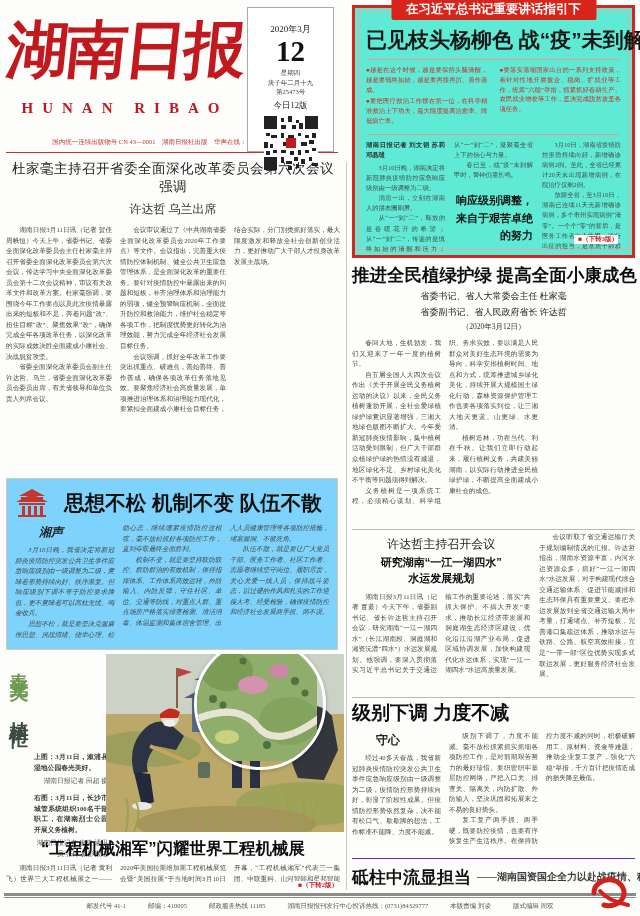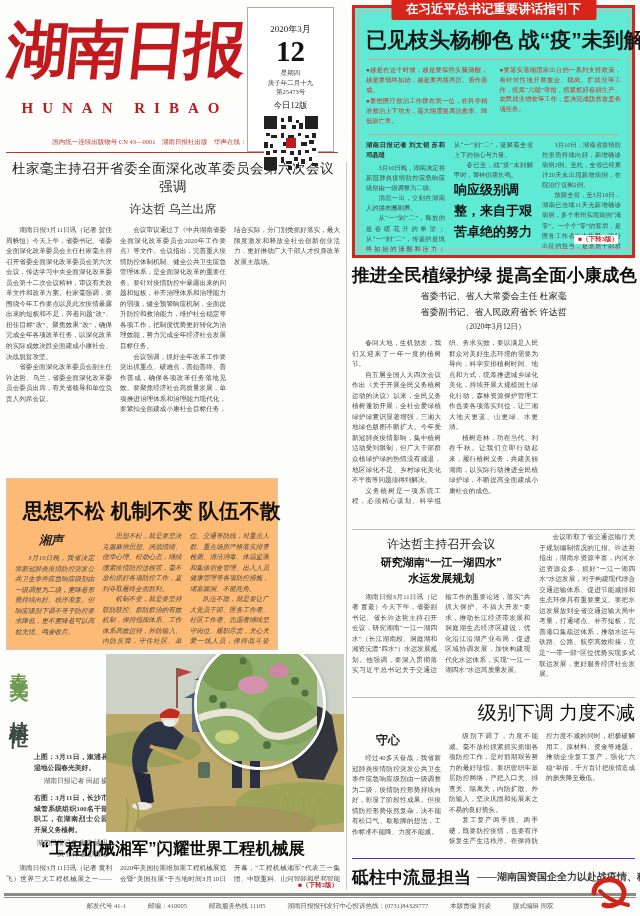--- a/index.html
+++ b/index.html
@@ -38,34 +38,34 @@
   }
   .red-headline{margin-top:10px;text-align:center;font-size:21px;font-weight:900;color:#161616;letter-spacing:0;font-family:"Liberation Sans",sans-serif;white-space:nowrap;}
   .red-divider{border-top:1px solid #e8958c;margin:5px 2px;}
   .red-bullets{column-count:2;column-gap:12px;column-fill:auto;height:64px;overflow:hidden;
     font-size:6.3px;line-height:1.55;color:#cc2a21;text-align:justify;}
   .red-bullets p{margin:0 0 2px;}
   .rb-article{position:relative;height:116px;overflow:hidden;
     column-count:3;column-gap:9px;column-fill:auto;font-size:6.3px;line-height:1.6;color:#4a4a4a;text-align:justify;}
   .rb-article .byline{font-weight:bold;color:#333;margin-bottom:3px;text-indent:0;}
   .rb-article p{text-indent:2em;}
-  .rb-article h4{font-size:13px;color:#111;margin:0 0;text-align:left;font-family:"Liberation Sans",sans-serif;}
+  .rb-article h4{font-size:11px;color:#111;margin:12px 0;text-align:right;font-family:"Liberation Sans",sans-serif;}
   .rb-jump{position:absolute;right:10px;bottom:5px;font-size:6.5px;color:#c2191f;font-weight:bold;background:#fffdfc;padding-left:4px;}
   
   .v-divider{position:absolute;left:346px;top:162px;height:728px;width:0;border-left:1px solid #c9c9c4;}
   
   .main-article{position:absolute;left:6px;top:160px;width:334px;height:314px;}
   .kicker{text-align:center;font-size:13.5px;color:#222;letter-spacing:0.5px;font-family:"Liberation Sans",sans-serif;}
   .main-headline{text-align:center;font-size:21.5px;line-height:1.32;font-weight:900;color:#0d0d0d;font-family:"Liberation Sans",sans-serif;margin-top:3px;white-space:nowrap;}
   .main-byline{text-align:center;font-size:12px;color:#333;margin:5px 0 7px;}
   .body-cols{column-gap:8px;column-fill:auto;font-size:6.6px;line-height:1.6;color:#474747;text-align:justify;overflow:hidden;}
   .body-cols p{text-indent:2em;}
   .main-article .body-cols{column-count:3;height:198px;}
   
-  .thought-box{position:absolute;left:6px;top:478px;width:272px;height:172px;border:1px solid #d8c7b4;box-sizing:border-box;padding:18px 8px;background:#fdba74;}
+  .thought-box{position:absolute;left:6px;top:478px;width:332px;height:172px;border:1px solid #d8c7b4;box-sizing:border-box;padding:10px 8px;background:#7dd3fc;}
   .thought-head{display:flex;align-items:center;gap:8px;}
   .thought-headline{flex:1;text-align:center;font-size:20.5px;font-weight:900;color:#101010;font-family:"Liberation Sans",sans-serif;white-space:nowrap;}
   .col-label{font-weight:bold;font-size:12px;color:#222;text-indent:0;margin-bottom:3px;font-family:Liberation Sans, sans-serif;}
   .thought-box .body-cols{column-count:3;height:118px;margin-top:6px;font-style:italic;}
   
   .photo-section{position:absolute;left:6px;top:654px;width:338px;height:180px;}
   .vtitle{position:absolute;left:0;top:4px;writing-mode:vertical-rl;text-orientation:upright;
     font-family:"Liberation Sans",sans-serif;font-weight:900;font-size:19px;letter-spacing:4px;}
   .vtitle .t1{color:#6f9a52;}
   .vtitle .t2{color:#3e4a42;margin-top:10px;}
@@ -88,21 +88,21 @@
   .plant-article .body-cols{column-count:3;height:176px;}
   .h-rule{position:absolute;left:352px;width:283px;border-top:1px solid #b9b9b2;}
   .water-article{position:absolute;left:352px;top:532px;width:283px;height:162px;display:flex;gap:9px;}
   .water-left{width:63%;}
   .water-kicker{text-align:center;font-size:12px;color:#222;font-family:"Liberation Sans",sans-serif;margin-top:4px;}
   .water-headline{text-align:center;font-size:11px;line-height:1.3;font-weight:900;color:#0d0d0d;font-family:"Liberation Sans",sans-serif;margin-top:2px;white-space:nowrap;}
   .water-left .body-cols{column-count:2;height:92px;margin-top:6px;}
   .water-right{flex:1;overflow:hidden;}
   .water-right .body-cols{column-count:1;height:158px;}
   .level-article{position:absolute;left:352px;top:700px;width:283px;height:154px;}
-  .level-headline{text-align:right;font-size:19px;font-weight:400;color:#0d0d0d;font-family:"Liberation Sans",sans-serif;white-space:nowrap;}
+  .level-headline{text-align:left;font-size:19px;font-weight:700;color:#0d0d0d;font-family:"Liberation Sans",sans-serif;white-space:nowrap;}
   .level-article .body-cols{column-count:3;height:118px;margin-top:5px;}
   
   .pillar{position:absolute;left:352px;top:858px;width:283px;height:32px;border-top:1px solid #6d28d9;
     display:flex;align-items:center;gap:6px;padding-top:5px;box-sizing:border-box;}
   .pillar-headline{font-size:17px;font-weight:900;color:#111;font-family:"Liberation Serif",serif;white-space:nowrap;}
   .pillar-sub{font-size:10px;font-weight:bold;color:#3c3c3c;white-space:nowrap;}
   
   .footer{position:absolute;left:0;top:893px;width:640px;}
   .f-rule1{height:2.5px;background:#8d8d88;margin:0 4px;}
   .f-rule2{height:1px;background:#8d8d88;margin:1.5px 4px 0;}

